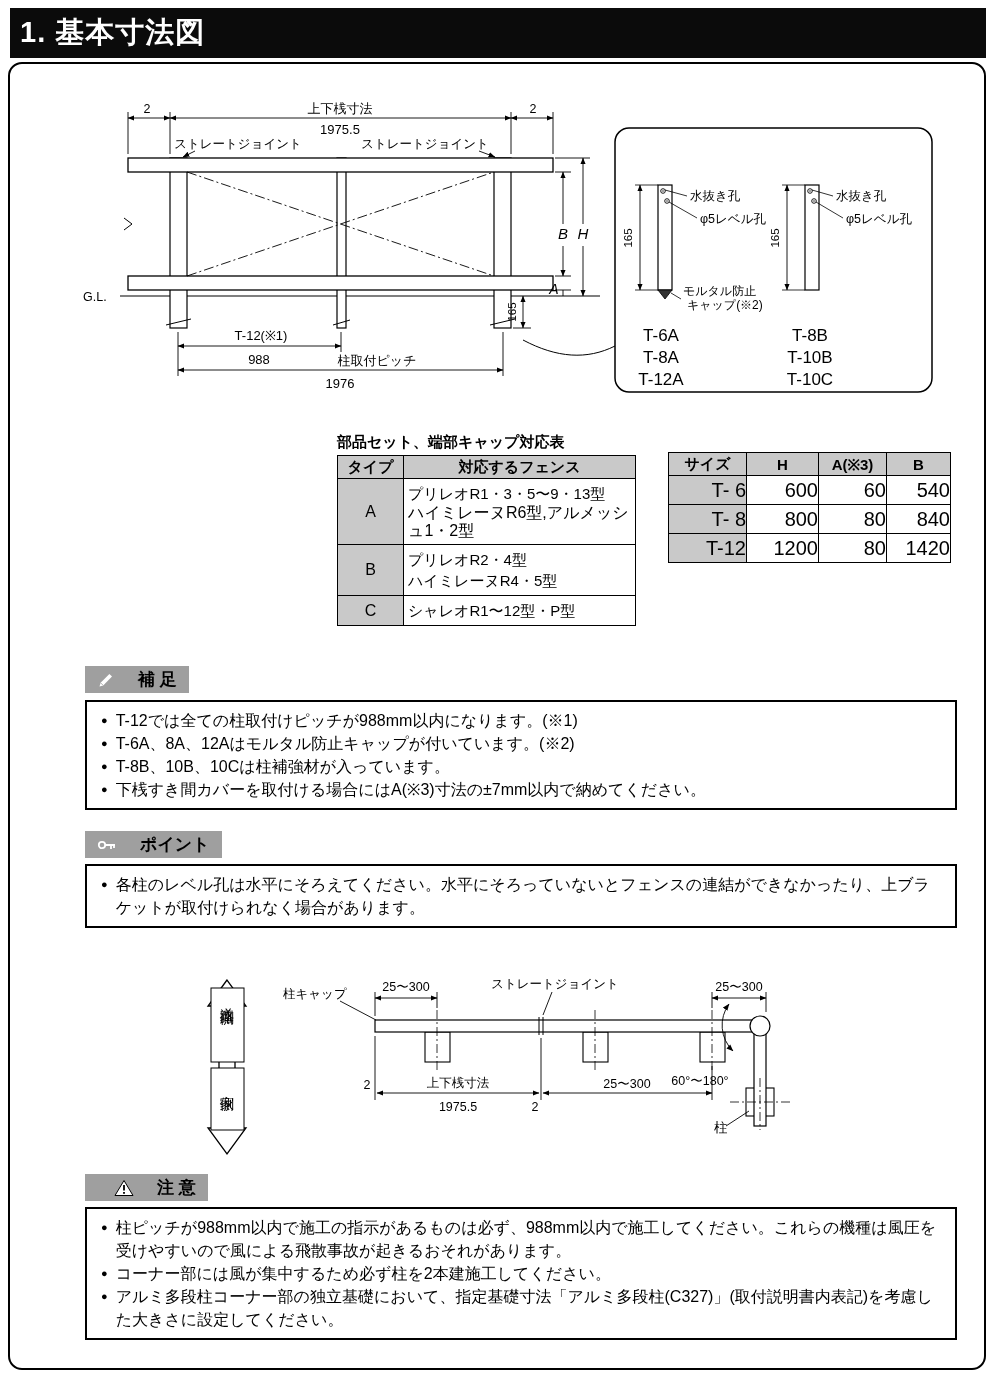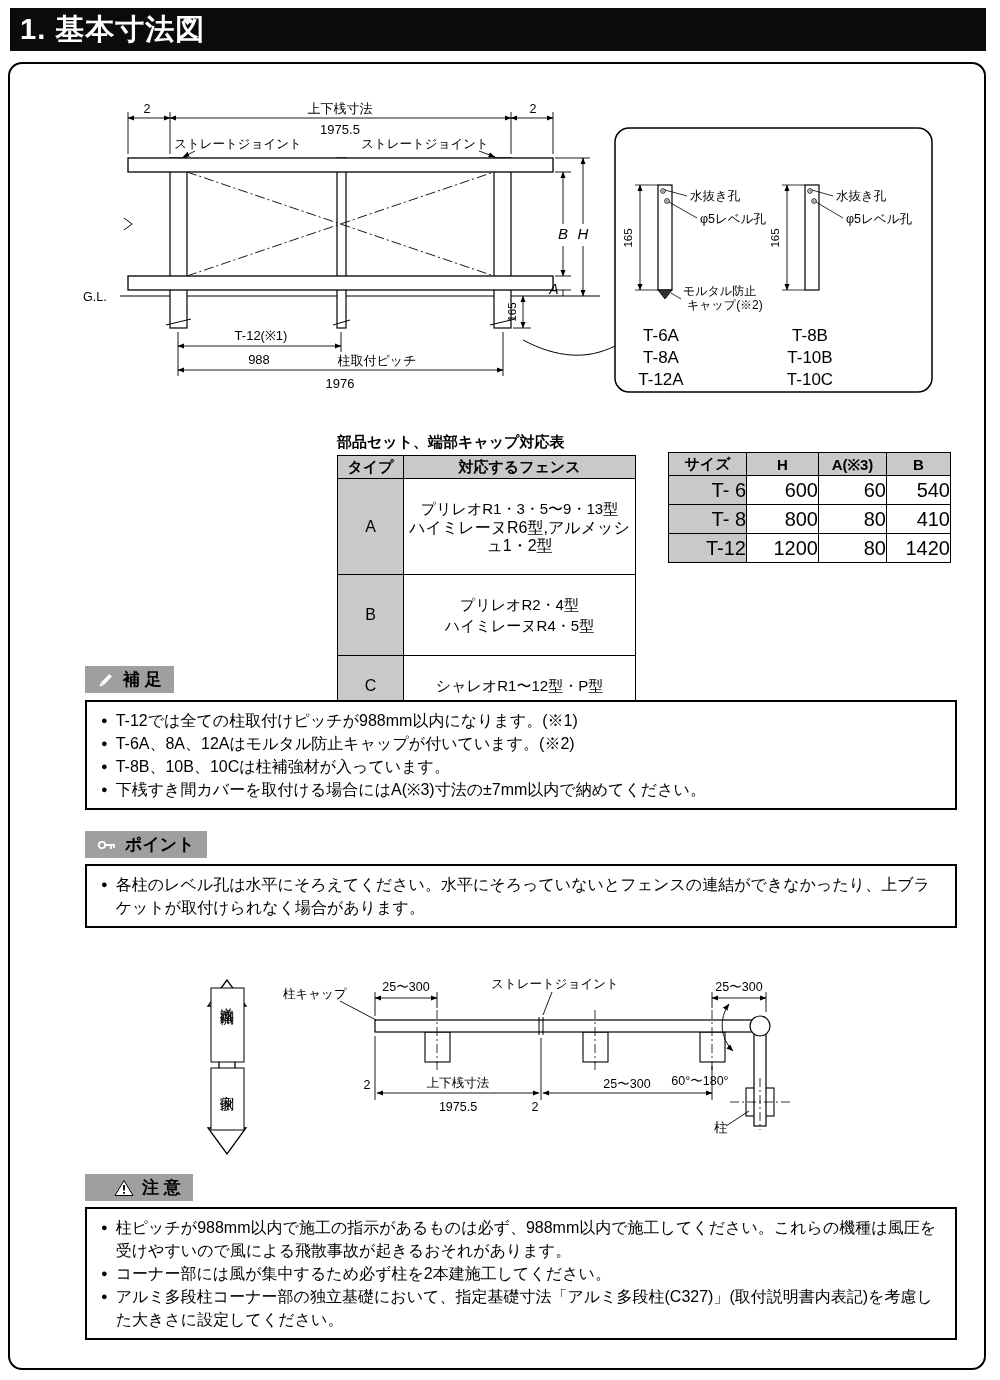--- a/index.html
+++ b/index.html
@@ -3,46 +3,46 @@
 <meta charset="utf-8">
 <style>
   * { margin:0; padding:0; box-sizing:border-box; }
   html,body { background:#fff; }
   body {
     width:1000px; height:1380px; position:relative;
     font-family:"Liberation Sans", sans-serif; color:#000; overflow:hidden;
   }
   .abs { position:absolute; }
   .title-bar {
-    position:absolute; left:10px; top:8px; width:976px; height:43px;
+    position:absolute; left:10px; top:8px; width:976px; height:50px;
     background:#0b0b0b; color:#fff; display:flex; align-items:center;
     padding-left:10px; font-size:29px; font-weight:bold; letter-spacing:1px;
   }
   .main-box {
     position:absolute; left:8px; top:62px; width:978px; height:1308px;
     border:2px solid #000; border-radius:14px;
   }
   svg text { font-family:"Liberation Sans", sans-serif; fill:#000; }
   .vtext { writing-mode: vertical-rl; letter-spacing:2px; }
 
   .tbl { border-collapse:collapse; background:#fff; }
   .tbl th, .tbl td { border:1.5px solid #000; }
   .tbl-title { font-size:15px; font-weight:bold; margin-bottom:3px; }
   .parts th { height:23px; background:#c9c9c9; font-size:15px; font-weight:bold; text-align:center; }
   .type-cell { background:#c9c9c9; text-align:center; font-size:16px; }
-  .fence-cell { text-align:center; padding:19px 4px; }
+  .fence-cell { text-align:left; padding:4px 4px; }
   .fence-cell .l1 { font-size:15px; line-height:21px; }
   .fence-cell .l2 { font-size:16px; line-height:18px; }
   .size th { height:23px; background:#c9c9c9; font-size:15px; text-align:center; font-weight:bold;margin-left:19px; }
   .size td { height:29px; text-align:right; font-size:20px; }
   .size-cell { background:#c9c9c9; }
 
   .badge {
     position:absolute; height:27px; background:#9f9f9f; color:#000;
-    display:inline-flex; align-items:center; gap:8px; padding:0 12px;
+    display:inline-flex; align-items:center; gap:23px; padding:0 12px;
     font-size:17px; font-weight:bold;
   }
   .note-box {
     position:absolute; width:872px; border:2px solid #000;
     padding:7px 14px; font-size:16px; background:#fff;
   }
   .note-item { display:flex; gap:8px; line-height:23px; }
   .note-item .bullet { font-size:11px; line-height:23px; flex:0 0 auto; }
   .note-item .note-text { flex:1 1 auto; }
 </style>
@@ -230,21 +230,21 @@
     <tr>
       <td class="size-cell">T- 6</td>
       <td>600</td>
       <td>60</td>
       <td>540</td>
     </tr>
     <tr>
       <td class="size-cell">T- 8</td>
       <td>800</td>
       <td>80</td>
-      <td>410</td>
+      <td>840</td>
     </tr>
     <tr>
       <td class="size-cell">T-12</td>
       <td>1200</td>
       <td>80</td>
       <td>1420</td>
     </tr>
   </tbody>
     </table>
 </div>

